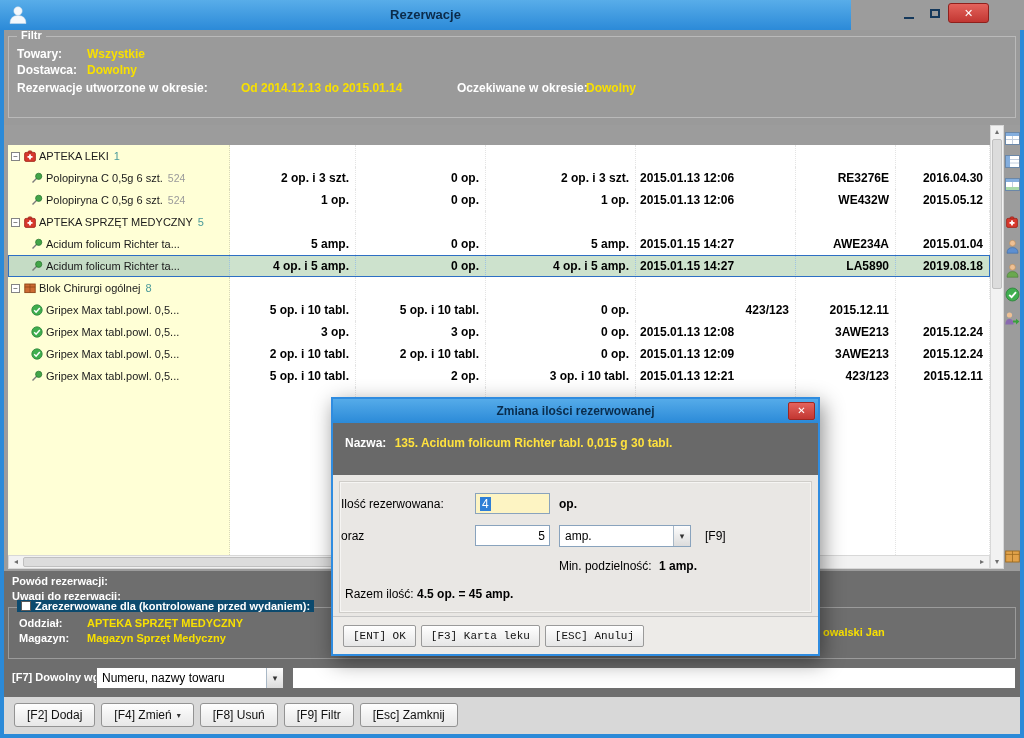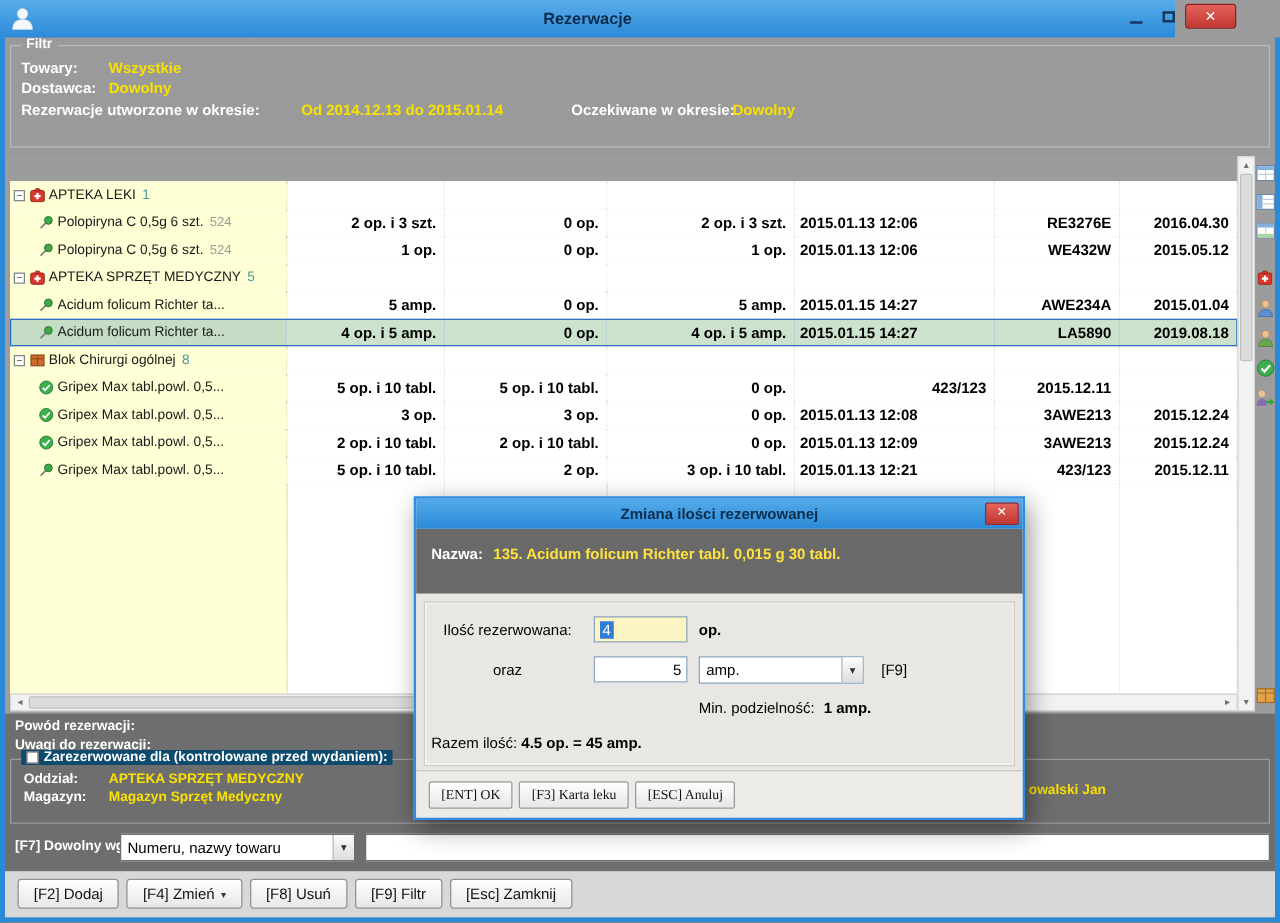--- a/index.html
+++ b/index.html
@@ -5,21 +5,21 @@
   *{margin:0;padding:0;box-sizing:border-box;}
   body{font-family:"Liberation Sans","DejaVu Sans",sans-serif;background:#555;}
   #win{position:relative;width:1024px;height:738px;background:#9c9c9c;overflow:hidden;}
 
   
   .edge{position:absolute;background:#2b8ad8;z-index:30;}
   .edge.left{left:0;top:30px;width:4px;height:708px;}
   .edge.right{left:1020px;top:30px;width:4px;height:708px;}
   .edge.bottom{left:0;top:734px;width:1024px;height:4px;}
 
-  .titlebar{position:absolute;left:0;top:0;width:940px;height:30px;background:linear-gradient(#58ade9,#2b8ad8);z-index:31;}
+  .titlebar{position:absolute;left:0;top:0;width:851px;height:30px;background:linear-gradient(#58ade9,#2b8ad8);z-index:31;}
   .appicon{position:absolute;left:7px;top:4px;width:22px;height:22px;}
   .title{position:absolute;left:0;right:0;top:7px;text-align:center;font-size:13px;font-weight:bold;color:#0b2b4a;}
   .wbtn{position:absolute;top:3px;height:20px;display:flex;align-items:center;justify-content:center;cursor:pointer;}
   .minb{left:897px;width:24px;}
   .maxb{left:923px;width:24px;}
   .closeb{left:948px;width:41px;background:linear-gradient(#e4635c,#c23732);border:1px solid #8f201c;border-radius:3px;color:#fff;font-size:11px;font-weight:bold;}
   .minglyph{width:10px;height:2px;background:#15395c;margin-top:9px;}
   .maxglyph{width:10px;height:9px;border:2px solid #15395c;}
 
   
@@ -84,33 +84,33 @@
   
   .dialog{position:absolute;left:331px;top:397px;width:489px;height:259px;background:#e9e7e4;border:2px solid #2f8ce0;box-shadow:3px 6px 20px rgba(0,0,0,.45);z-index:40;}
   .dtitle{position:relative;height:24px;background:linear-gradient(#55abe9,#2b8ad8);text-align:center;line-height:24px;font-size:12px;font-weight:bold;color:#0a2d4d;}
   .dclose{position:absolute;right:3px;top:3px;width:27px;height:18px;background:linear-gradient(#e4635c,#c23732);border:1px solid #9e2722;border-radius:2px;color:#fff;font-size:10px;font-weight:bold;display:flex;align-items:center;justify-content:center;line-height:1;cursor:pointer;}
   .dname{height:52px;background:#696969;padding:13px 12px 0;font-size:12px;white-space:nowrap;overflow:hidden;}
   .dnl{color:#fff;font-weight:bold;margin-right:5px;}
   .dnv{color:#ffe23e;font-weight:bold;}
   .dbody{position:absolute;left:0;right:0;top:76px;bottom:38px;background:#e9e7e4;}
   .dframe{position:absolute;left:6px;top:6px;right:6px;height:132px;border:1px solid #cfcdc9;box-shadow:inset 0 0 0 1px #f6f5f3;pointer-events:none;}
   .dlabel{position:absolute;font-size:12px;color:#000;white-space:nowrap;}
-  .dlabel.r{text-align:center;}
+  .dlabel.r{text-align:left;}
   .dunit{position:absolute;font-size:12px;font-weight:bold;color:#000;}
   .dinput{position:absolute;width:75px;height:21px;border:1px solid #89a3bd;background:#fff;display:flex;align-items:center;padding:0 4px;font-size:12px;cursor:text;}
   .dinput.ybg{background:#fdf4c3;}
   .dinput.num{justify-content:flex-end;}
   .seltxt{background:#2e7ed6;color:#fff;padding:0 2px;}
   .dcombo{position:absolute;width:132px;height:22px;background:#fff;border:1px solid #89a3bd;display:flex;align-items:center;cursor:pointer;}
   .minrow{position:absolute;left:150px;top:84px;width:214px;text-align:right;font-size:12px;color:#000;}
   .minrow b{margin-left:4px;}
   .razemrow{position:absolute;left:12px;top:112px;font-size:12px;color:#000;}
   .razemrow b{margin-left:0;}
   .dfooter{position:absolute;left:0;right:0;bottom:0;height:38px;background:#edebe8;border-top:1px solid #c6c6c6;display:flex;align-items:center;padding-left:10px;gap:5px;}
-  .dbtn{height:22px;padding:0 9px;font-size:11px;color:#111;background:linear-gradient(#fff,#e6e6e6);border:1px solid #9a9a9a;border-radius:2px;font-family:Liberation Serif, serif;cursor:pointer;}
+  .dbtn{height:22px;padding:0 9px;font-size:11px;color:#111;background:linear-gradient(#fff,#e6e6e6);border:1px solid #9a9a9a;border-radius:2px;font-family:Liberation Mono, monospace;cursor:pointer;}
 </style>
 </head>
 <body>
 
 <div id="win">
 
   <div class="titlebar">
     <span class="appicon">
       <svg width="22" height="22" viewBox="0 0 22 22">
           <circle cx="11" cy="7" r="4.2" fill="#f4f8fc" stroke="#d0dce8" stroke-width="0.5"></circle>

